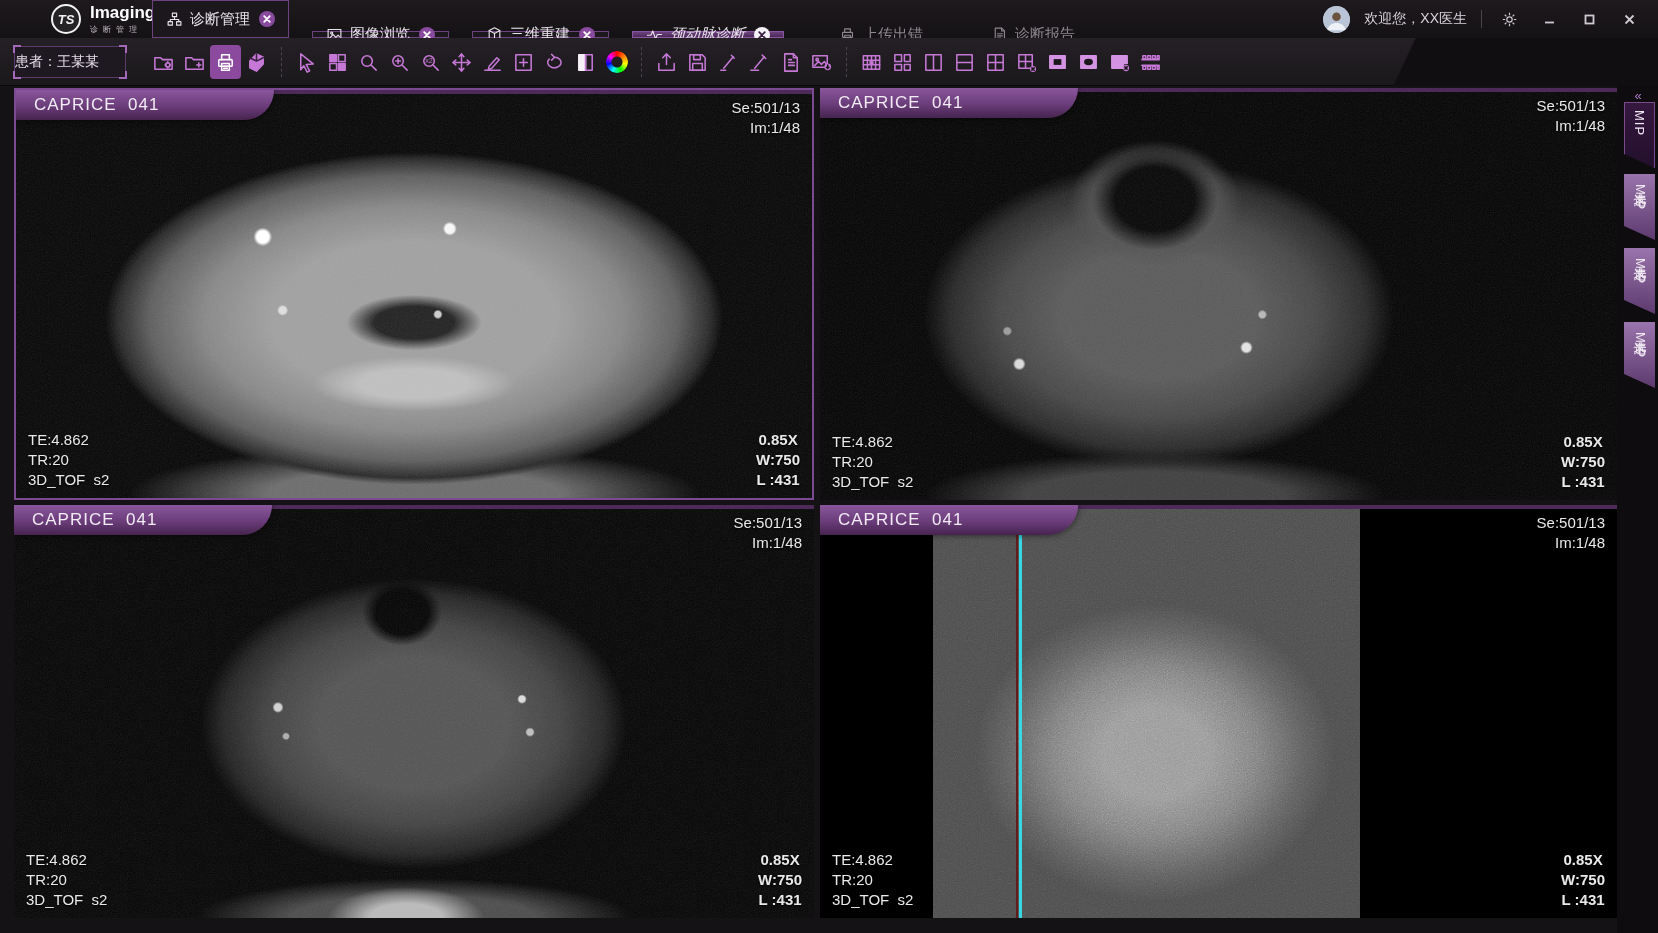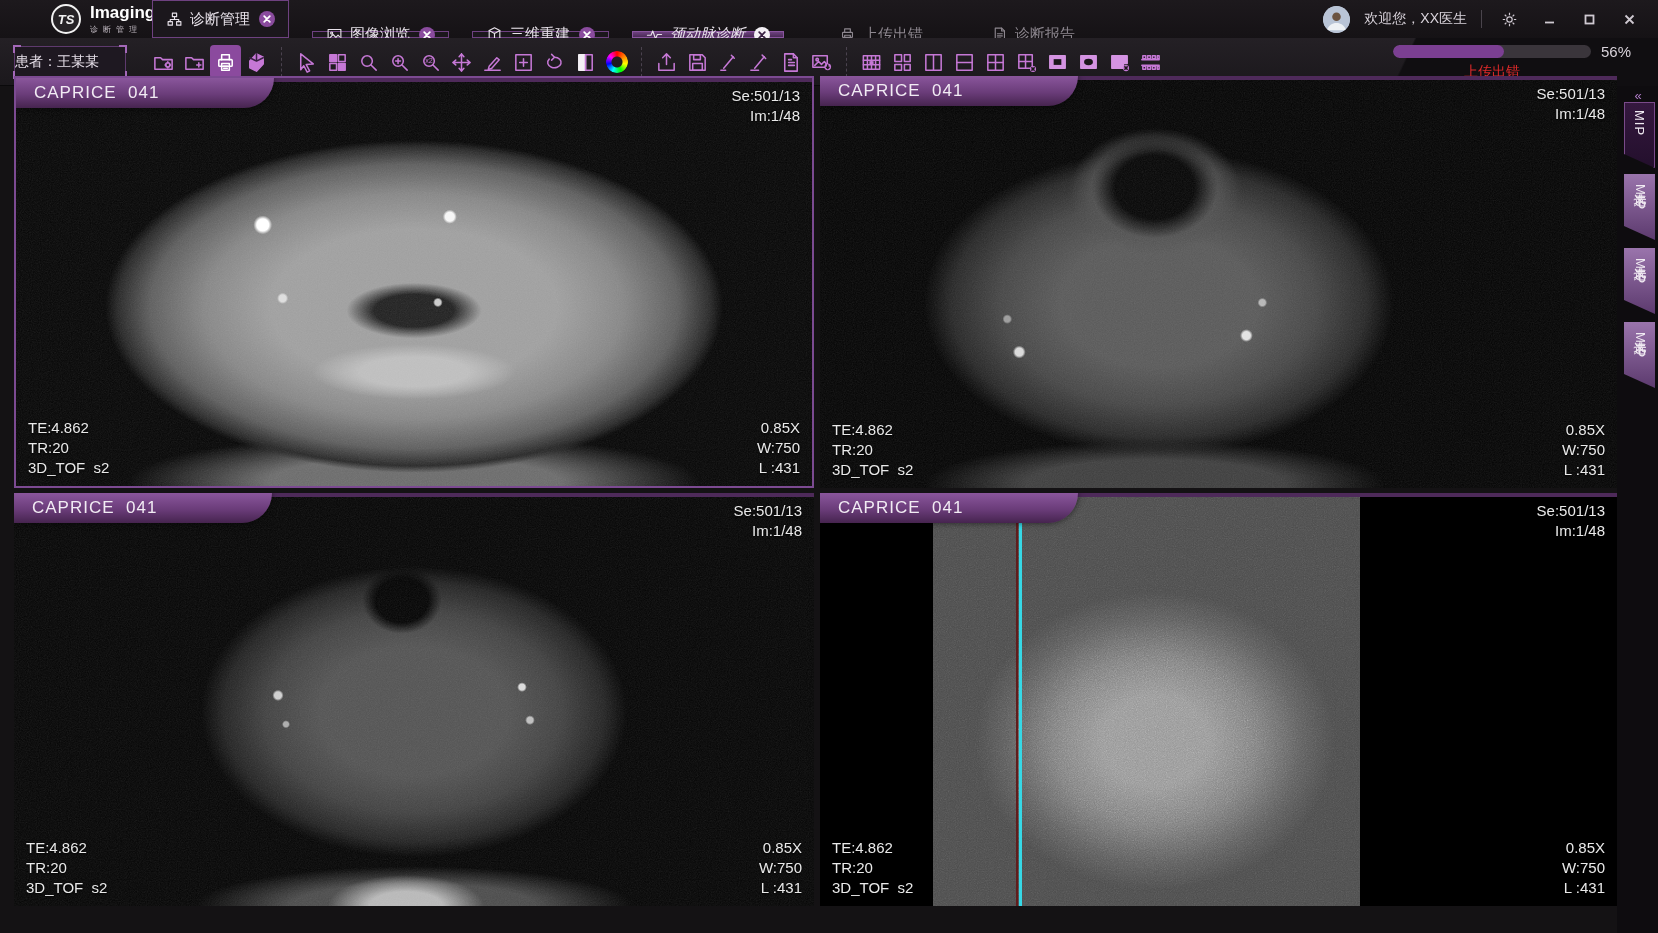--- a/index.html
+++ b/index.html
@@ -71,42 +71,42 @@
     mask:radial-gradient(circle at 50% 50%, transparent 5px, #000 6px); }
 
   .progress-wrap { position:absolute; right:20px; top:5px; width:245px; }
   .progress-row { display:flex; align-items:center; gap:10px; }
   .progress-track { width:198px; height:13px; border-radius:7px; background:#3a353b; overflow:hidden; }
   .progress-fill { height:100%; border-radius:7px; background:#7b3f92; }
   .progress-pct { color:#d8d2da; font-size:15px; }
   .progress-status { color:#e02a2a; font-size:14px; text-align:center; width:198px; margin-top:3px; }
 
   
-  .viewer { position:absolute; left:14px; top:76px; width:1603px; height:830px;
+  .viewer { position:absolute; left:14px; top:88px; width:1603px; height:830px;
     display:grid; grid-template-columns:800px 797px; grid-template-rows:412px 413px;
     column-gap:6px; row-gap:5px; }
   .panel { position:relative; background:#000; overflow:hidden; }
   .panel.active { border:2px solid #7c4a92; }
   .mri { position:absolute; inset:0; }
   .noise { position:absolute; inset:0; width:100%; height:100%; opacity:.13;
     mix-blend-mode:screen; pointer-events:none; }
   .noise.strong { opacity:.5; mix-blend-mode:overlay; }
 
   .hstrip { position:absolute; top:0; left:0; right:0; height:4px; background:#4e2a5a; z-index:3; }
   .hbadge { position:absolute; top:0; left:0; height:30px; width:258px; z-index:4;
     background:linear-gradient(180deg,#8a569c 0%,#6a3c79 55%,#46244f 100%);
     border-radius:0 0 34px 0; display:flex; align-items:center; padding-left:18px;
     color:#f2ecf4; font-size:17px; letter-spacing:1px; white-space:pre;
     box-shadow:0 0 6px rgba(0,0,0,.6); }
 
   .ov { position:absolute; z-index:3; color:#e9e9e9; font-size:15px; line-height:20px;
     text-shadow:0 1px 2px #000; white-space:pre; }
   .ov.tr { top:8px; right:12px; text-align:right; }
   .ov.bl { left:12px; bottom:8px; }
-  .ov.br { right:12px; bottom:8px; text-align:right; }
+  .ov.br { right:12px; bottom:8px; text-align:center;font-weight:bold; }
 
   
   .mri-a{background:
     radial-gradient(circle 12px at 31% 36%, #ffffff 0 50%, rgba(255,255,255,0) 78%),
     radial-gradient(circle 9px at 54.5% 34%, #f6f6f6 0 50%, rgba(255,255,255,0) 78%),
     radial-gradient(circle 7px at 33.5% 54%, #dcdcdc 0 50%, rgba(220,220,220,0) 80%),
     radial-gradient(circle 6px at 53% 55%, #c9c9c9 0 50%, rgba(200,200,200,0) 80%),
     radial-gradient(17% 9% at 50% 72%, #bdbdbd 0 40%, rgba(180,180,180,0) 75%),
     radial-gradient(10% 8% at 50% 57%, rgba(18,18,18,.9) 0 50%, rgba(0,0,0,0) 85%),
     radial-gradient(40% 42% at 50% 56%, #9e9e9e 0 45%, #858585 66%, #5c5c5c 83%, #262626 93%, rgba(0,0,0,0) 97%),
@@ -487,29 +487,20 @@
               <rect x="19" y="5" width="2" height="3"></rect>
               <rect x="4" y="16" width="3" height="3"></rect>
               <rect x="9" y="16" width="3" height="3"></rect>
               <rect x="14" y="16" width="3" height="3"></rect>
               <rect x="19" y="16" width="2" height="3"></rect>
             </svg>
           </div>
       </div>
     </div>
 
-    <div class="progress-wrap">
-      <div class="progress-row">
-        <div class="progress-track">
-          <div class="progress-fill" style="width: 56%;"></div>
-        </div>
-        <span class="progress-pct">56%</span>
-      </div>
-      <div class="progress-status">上传出错</div>
-    </div>
   </div>
 
   <main class="viewer">
 
     <section class="panel active">
       <div class="mri mri-a"></div>
       <svg class="noise" preserveAspectRatio="none">
           <rect width="100%" height="100%" filter="url(#grain)"></rect>
         </svg>
       <div class="hstrip"></div>

